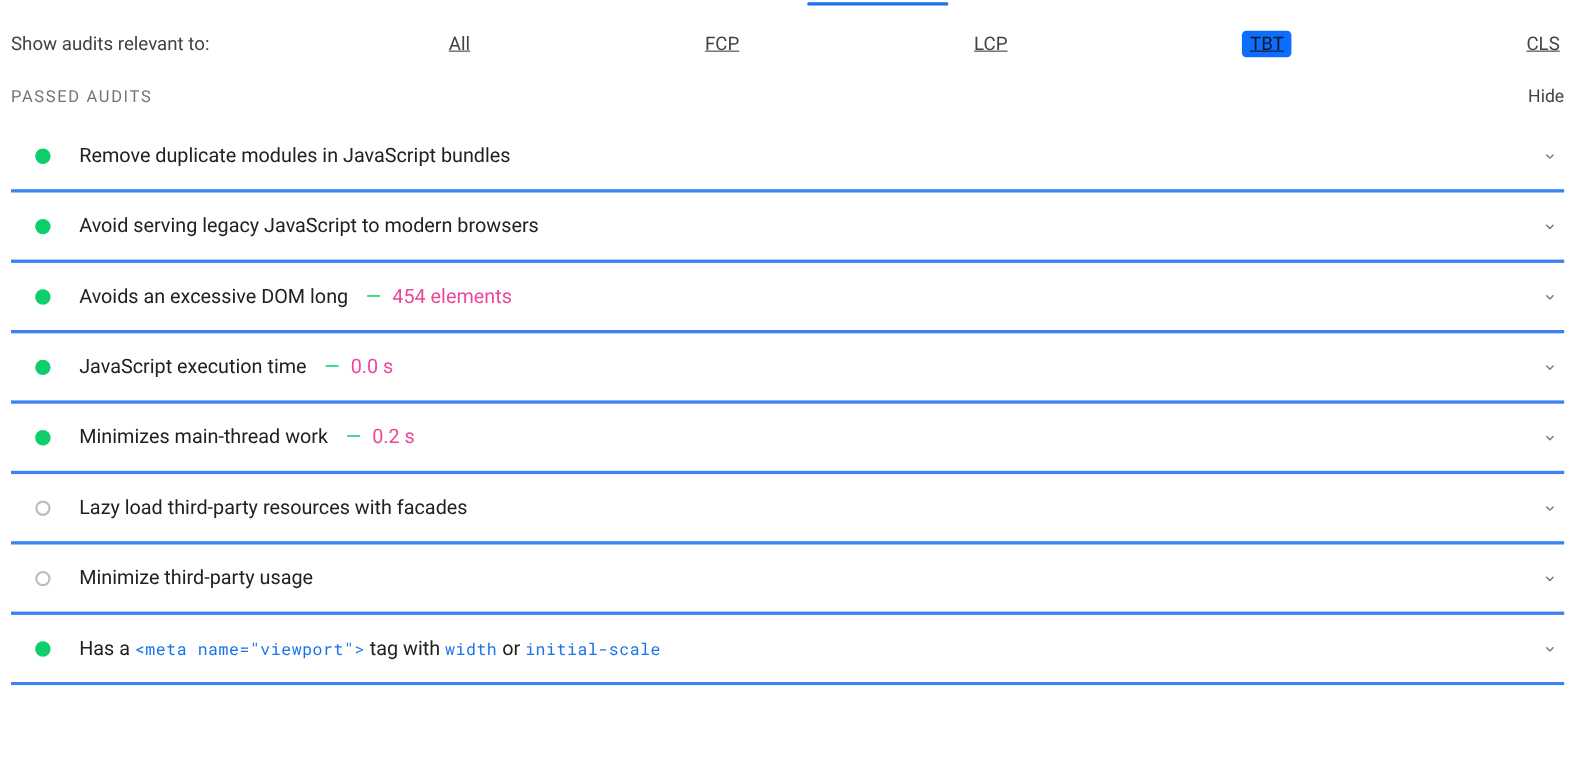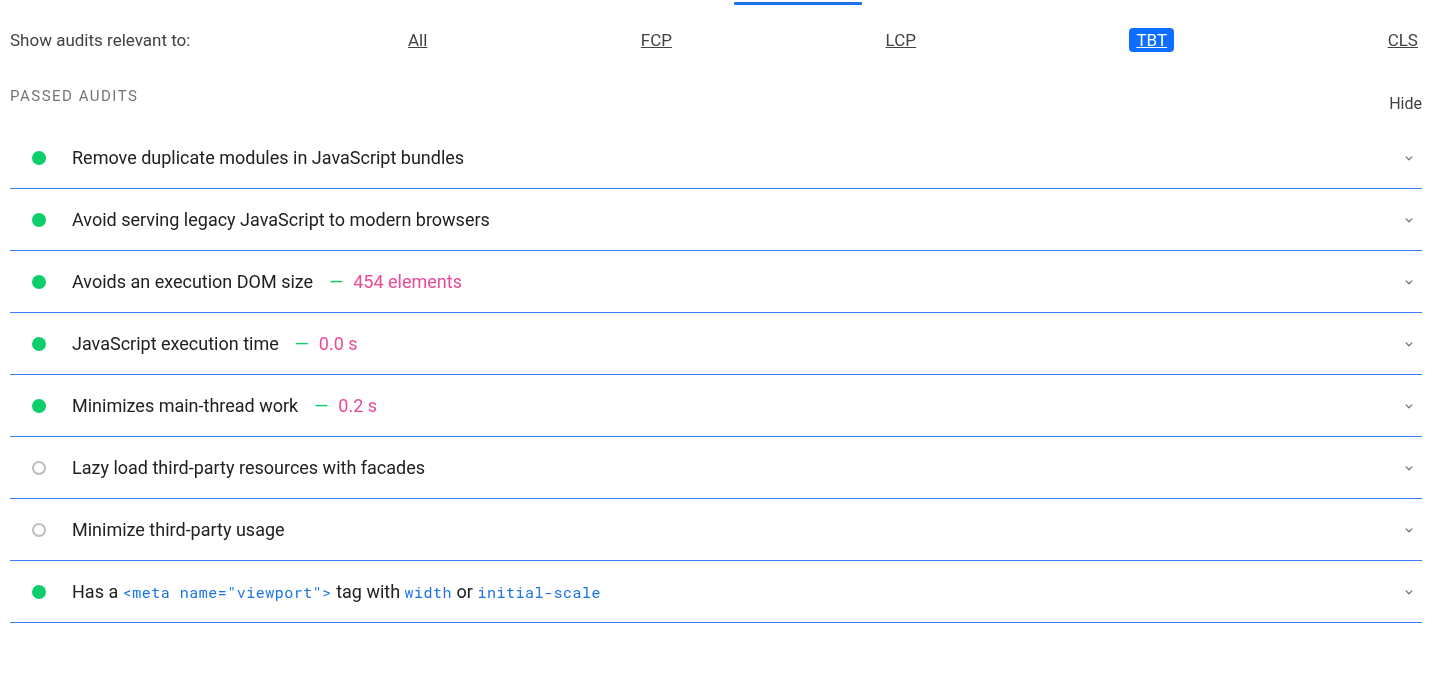--- a/index.html
+++ b/index.html
@@ -29,21 +29,21 @@
     font-size: 17px;
     color: #424242;
   }
   .filter-label { margin-right: 4px; }
   .filter-item {
     text-decoration: underline;
     cursor: pointer;
   }
   .filter-item.active {
     background: #0d6efd;
-    color: #ffffff;
+    color: #0f172a;
     padding: 2px 7px;
     border-radius: 4px;
     text-decoration: underline;
   }
   .section-header {
     display: flex;
     justify-content: space-between;
     align-items: center;
     padding: 10px 10px 14px 10px;
     margin-top: 6px;
@@ -51,28 +51,27 @@
   .section-title {
     font-size: 15px;
     letter-spacing: 1.5px;
     color: #757575;
     font-weight: 400;
   }
   .hide-btn {
     font-size: 16px;
     color: #424242;
     cursor: pointer;
-    margin-top: 16px;
   }
   .audit-list { padding: 0 10px; }
   .audit-row {
     display: flex;
     align-items: center;
     padding: 20px 6px 20px 22px;
-    border-bottom: 1px solid #3b82f6;
+    border-bottom: 3px solid #3b82f6;
     cursor: pointer;
     gap: 10px;
   }
   .audit-row:first-child { border-top: none; }
   .status-icon {
     width: 14px;
     height: 14px;
     border-radius: 50%;
     flex-shrink: 0;
     margin-right: 16px;
@@ -144,21 +143,21 @@
       <span class="audit-title">Avoid serving legacy JavaScript to modern browsers</span>
       <span class="spacer"></span>
       <span class="chevron">
         <svg viewBox="0 0 24 24" width="14" height="14">
           <path d="M7 10l5 5 5-5" fill="none" stroke="#757575" stroke-width="2.2" stroke-linecap="round" stroke-linejoin="round"></path>
         </svg>
       </span>
     </div>
     <div class="audit-row">
       <span class="status-icon status-pass"></span>
-      <span class="audit-title">Avoids an execution DOM size</span>
+      <span class="audit-title">Avoids an excessive DOM long</span>
       <span class="detail-dash">—</span>
       <span class="detail-value">454 elements</span>
       <span class="spacer"></span>
       <span class="chevron">
         <svg viewBox="0 0 24 24" width="14" height="14">
           <path d="M7 10l5 5 5-5" fill="none" stroke="#757575" stroke-width="2.2" stroke-linecap="round" stroke-linejoin="round"></path>
         </svg>
       </span>
     </div>
     <div class="audit-row">

